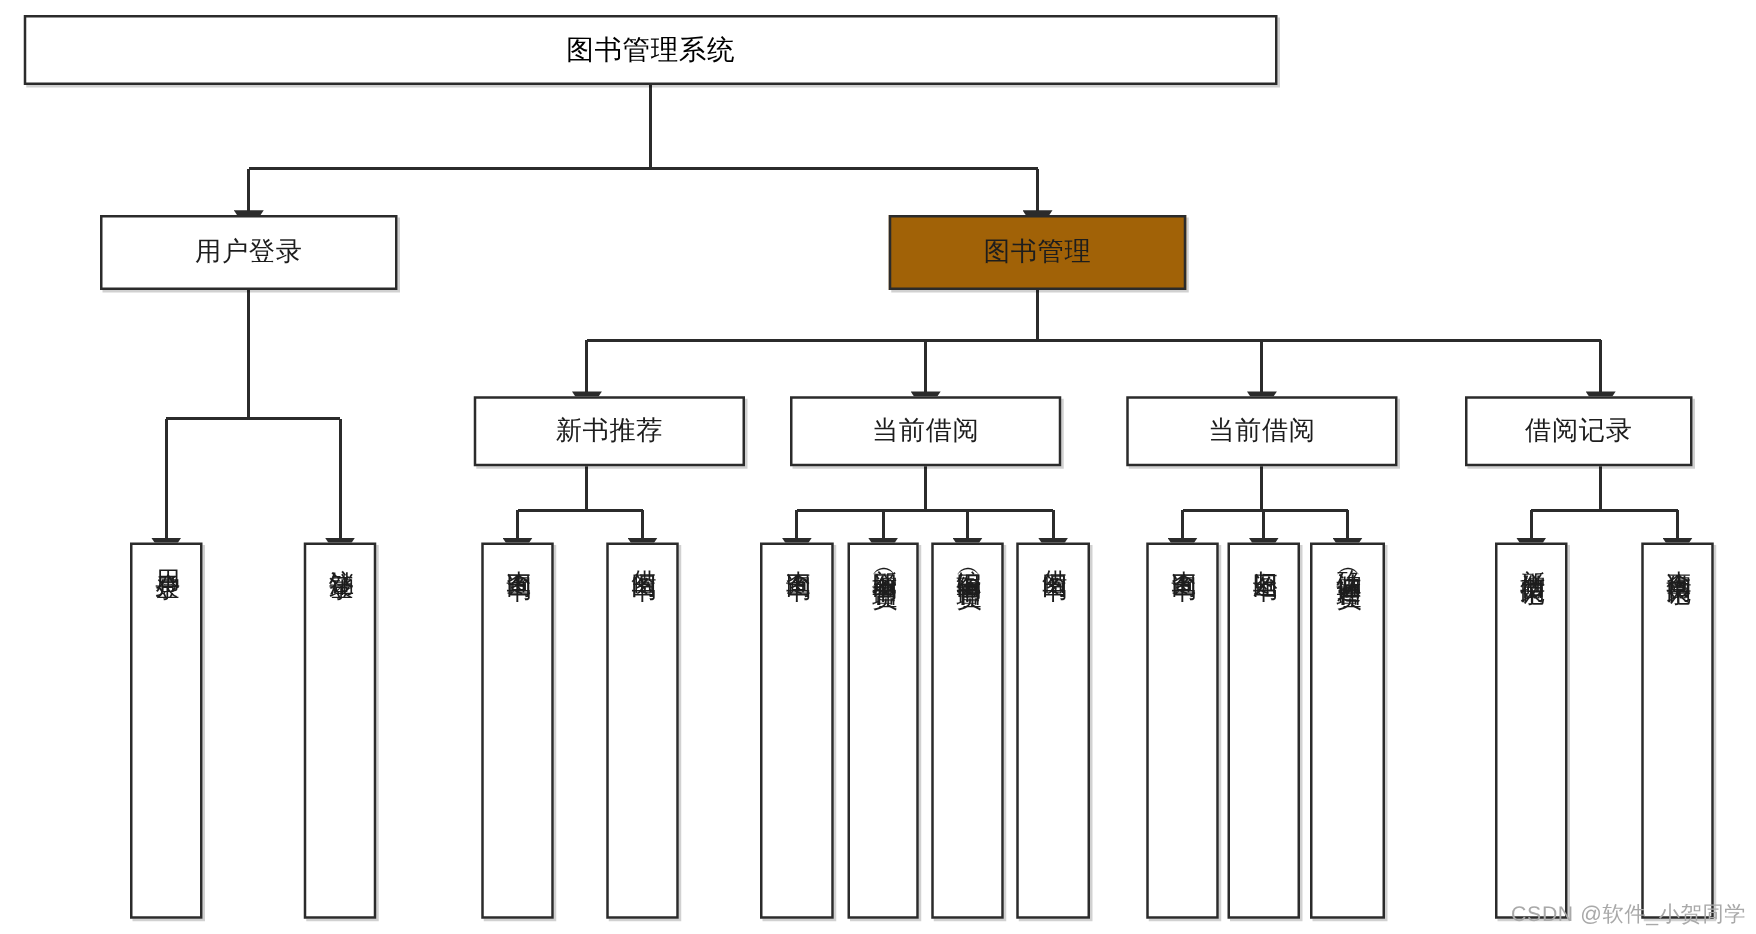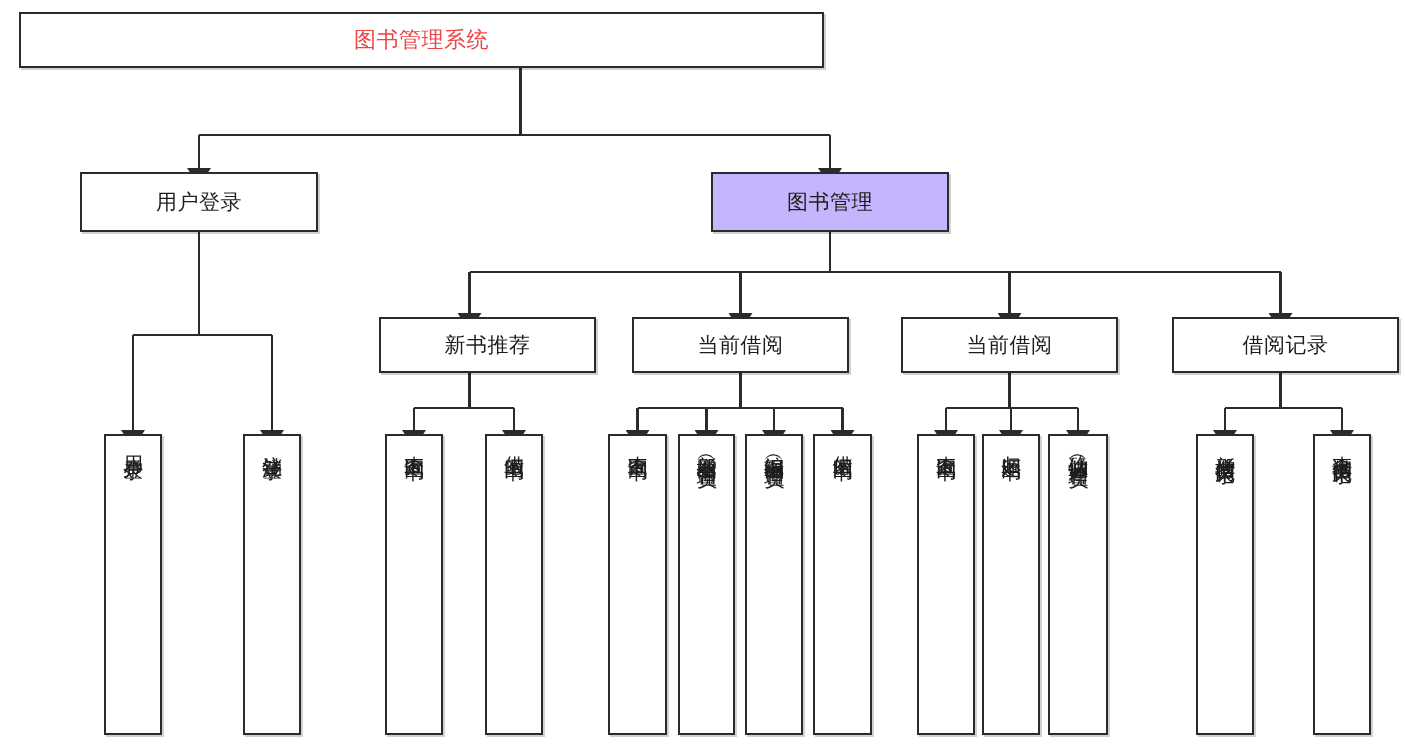--- a/index.html
+++ b/index.html
@@ -116,39 +116,39 @@
         <line x1="1011" y1="408" x2="1011" y2="433" stroke="#2b2b2b" stroke-width="2.4" shape-rendering="crispEdges" marker-end="url(#arrowhead)"></line>
         <line x1="1078" y1="408" x2="1078" y2="433" stroke="#2b2b2b" stroke-width="2.4" shape-rendering="crispEdges" marker-end="url(#arrowhead)"></line>
         <line x1="1280.5" y1="373" x2="1280.5" y2="408" stroke="#2b2b2b" stroke-width="2.4" shape-rendering="crispEdges"></line>
         <line x1="1225" y1="408" x2="1342" y2="408" stroke="#2b2b2b" stroke-width="2.4" shape-rendering="crispEdges"></line>
         <line x1="1225" y1="408" x2="1225" y2="433" stroke="#2b2b2b" stroke-width="2.4" shape-rendering="crispEdges" marker-end="url(#arrowhead)"></line>
         <line x1="1342" y1="408" x2="1342" y2="433" stroke="#2b2b2b" stroke-width="2.4" shape-rendering="crispEdges" marker-end="url(#arrowhead)"></line>
       </g>
   </svg>
 
   <div id="node-layer">
-      <div class="node horiz root" style="left: 19px; top: 12px; width: 805px; height: 56px; border-color: rgb(43, 43, 43); background: rgb(255, 255, 255); color: #ef4444;">
+      <div class="node horiz root" style="left: 19px; top: 12px; width: 1003px; height: 56px; border-color: rgb(43, 43, 43); background: rgb(255, 255, 255); color: #000000;">
         <span class="node-label">图书管理系统</span>
       </div>
       <div class="node horiz" style="left: 80px; top: 172px; width: 238px; height: 60px; border-color: rgb(43, 43, 43); background: rgb(255, 255, 255); color: rgb(29, 29, 29);">
         <span class="node-label">用户登录</span>
       </div>
-      <div class="node horiz" style="left: 711px; top: 172px; width: 238px; height: 60px; border-color: rgb(43, 43, 43); background: #c4b5fd; color: rgb(29, 29, 29);">
+      <div class="node horiz" style="left: 711px; top: 172px; width: 238px; height: 60px; border-color: rgb(43, 43, 43); background: #a16207; color: rgb(29, 29, 29);">
         <span class="node-label">图书管理</span>
       </div>
       <div class="node horiz" style="left: 361px; top: 317px; width: 217px; height: 56px; border-color: rgb(43, 43, 43); background: rgb(255, 255, 255); color: rgb(29, 29, 29); margin-left: 18px;">
         <span class="node-label">新书推荐</span>
       </div>
       <div class="node horiz" style="left: 632px; top: 317px; width: 217px; height: 56px; border-color: rgb(43, 43, 43); background: rgb(255, 255, 255); color: rgb(29, 29, 29);">
         <span class="node-label">当前借阅</span>
       </div>
       <div class="node horiz" style="left: 901px; top: 317px; width: 217px; height: 56px; border-color: rgb(43, 43, 43); background: rgb(255, 255, 255); color: rgb(29, 29, 29);">
         <span class="node-label">当前借阅</span>
       </div>
-      <div class="node horiz" style="left: 1172px; top: 317px; width: 227px; height: 56px; border-color: rgb(43, 43, 43); background: rgb(255, 255, 255); color: rgb(29, 29, 29);">
+      <div class="node horiz" style="left: 1172px; top: 317px; width: 182px; height: 56px; border-color: rgb(43, 43, 43); background: rgb(255, 255, 255); color: rgb(29, 29, 29);">
         <span class="node-label">借阅记录</span>
       </div>
       <div class="node vert" style="left: 104px; top: 434px; width: 58px; height: 301px; border-color: rgb(43, 43, 43); background: rgb(255, 255, 255); color: rgb(29, 29, 29);">
         <span class="node-label">用户登录</span>
       </div>
       <div class="node vert" style="left: 243px; top: 434px; width: 58px; height: 301px; border-color: rgb(43, 43, 43); background: rgb(255, 255, 255); color: rgb(29, 29, 29);">
         <span class="node-label">注销登录</span>
       </div>
       <div class="node vert" style="left: 385px; top: 434px; width: 58px; height: 301px; border-color: rgb(43, 43, 43); background: rgb(255, 255, 255); color: rgb(29, 29, 29);">
         <span class="node-label">查询图书</span>
@@ -178,13 +178,14 @@
         <span class="node-label">确认归还（管理员）</span>
       </div>
       <div class="node vert" style="left: 1196px; top: 434px; width: 58px; height: 301px; border-color: rgb(43, 43, 43); background: rgb(255, 255, 255); color: rgb(29, 29, 29);">
         <span class="node-label">新增借阅记录</span>
       </div>
       <div class="node vert" style="left: 1313px; top: 434px; width: 58px; height: 301px; border-color: rgb(43, 43, 43); background: rgb(255, 255, 255); color: rgb(29, 29, 29);">
         <span class="node-label">查询借阅记录</span>
       </div>
     </div>
 
+  <div id="watermark">CSDN @软件_小贺同学</div>
 </div>
 
 </body></html>

